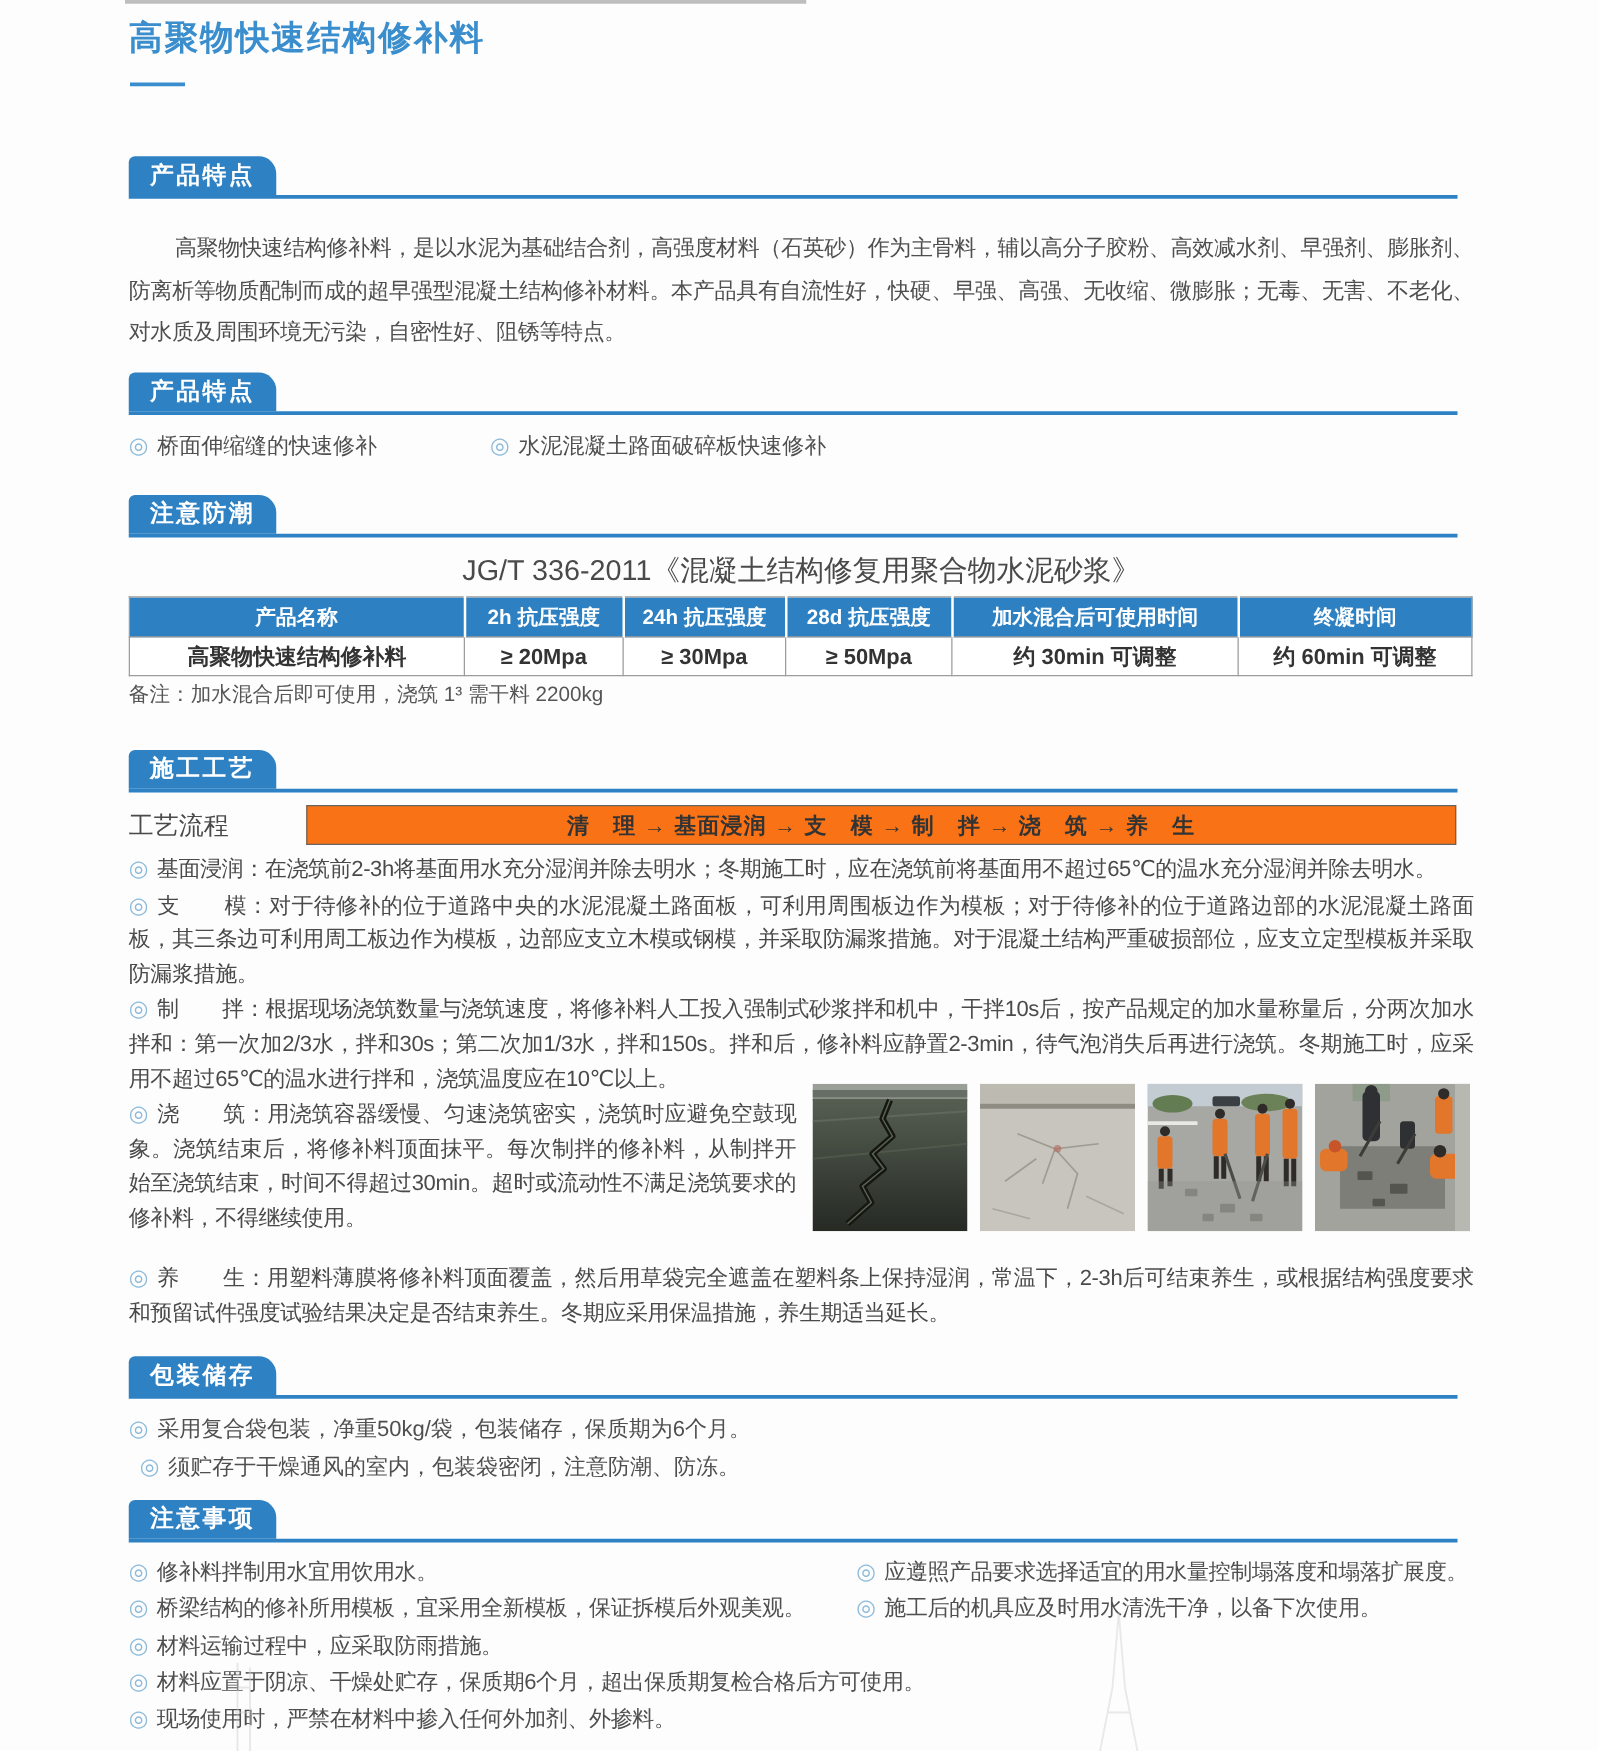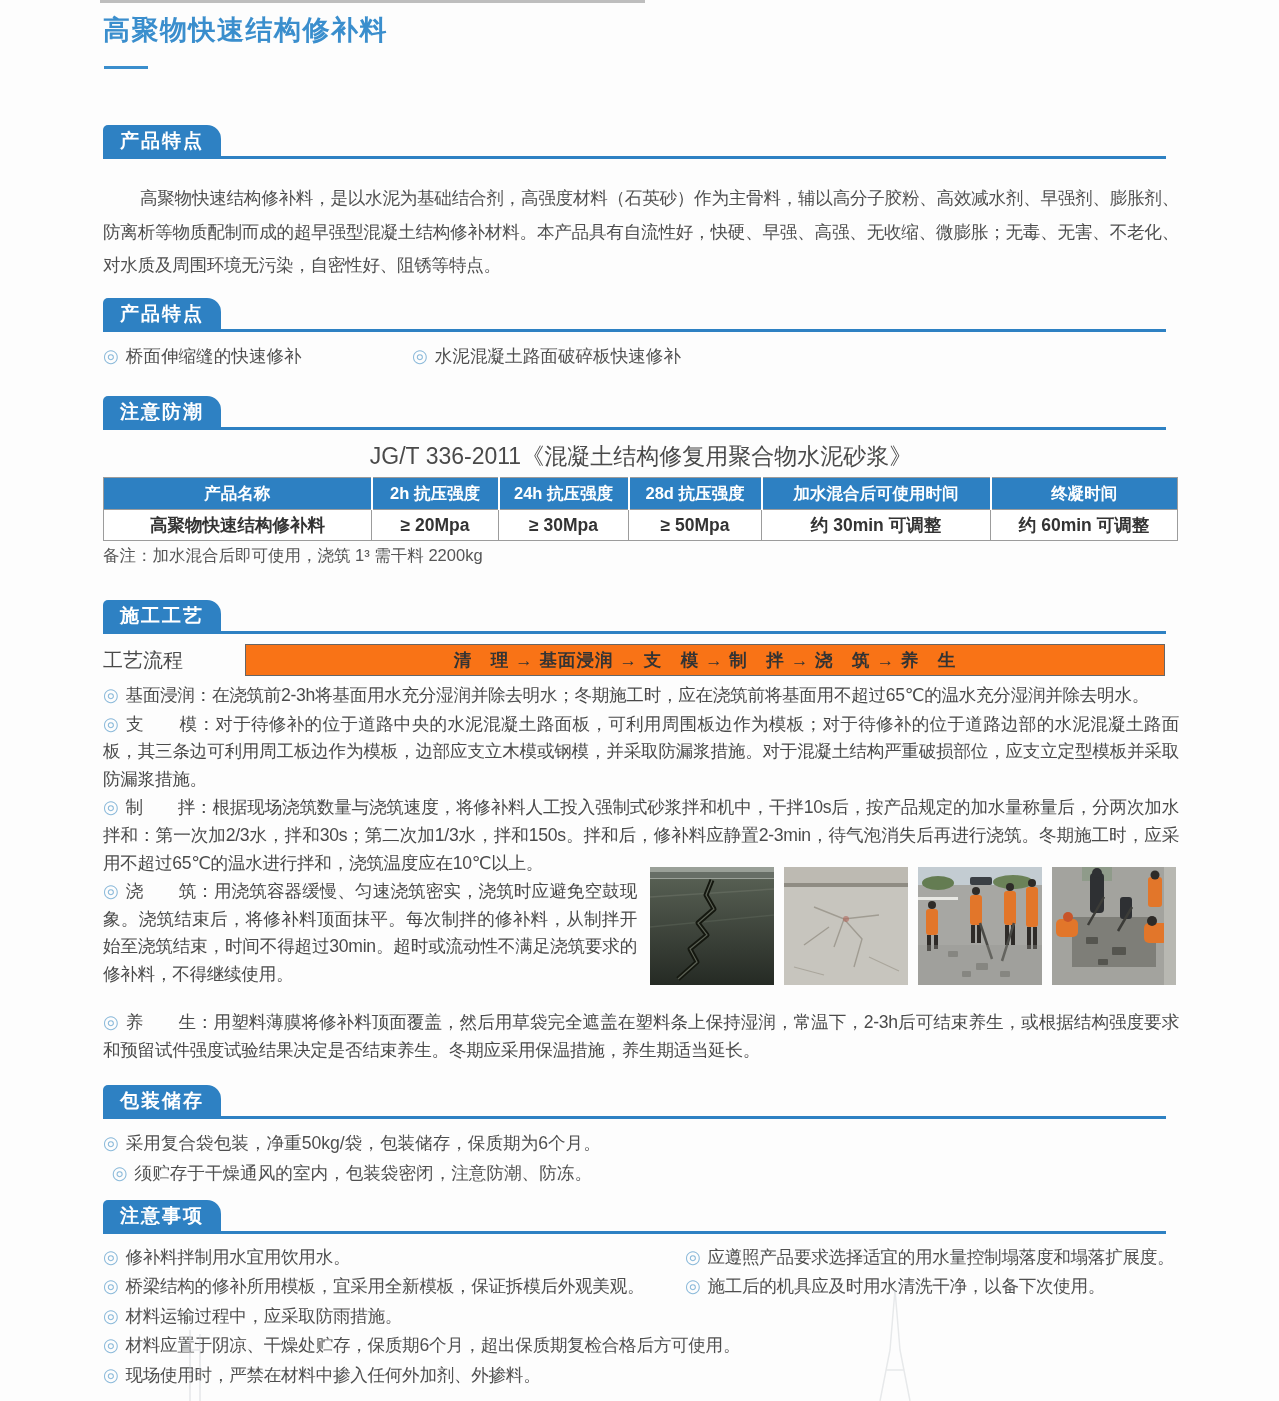--- a/index.html
+++ b/index.html
@@ -25,21 +25,21 @@
   .sec-tab{display:inline-block;min-width:78px;padding:0 17px;height:31px;line-height:32px;
            background:var(--primary);color:#fff;font-size:19px;font-weight:700;letter-spacing:2px;
            border-radius:5px 14px 0 0;}
 
   .features-body{position:absolute;left:103px;top:182px;width:1076px;margin:0;
                  font-size:17.6px;letter-spacing:-0.3px;line-height:33.5px;color:#4f4f4f;
                  text-indent:2.1em;text-align:justify;}
 
   .app-item{position:absolute;top:344px;font-size:17.6px;color:#4f4f4f;}
   .app-item.first{left:103px;}
-  .app-item.second{left:412px;text-align:right;}
+  .app-item.second{left:392px;text-align:right;}
 
   .rb{color:var(--bullet-blue);margin-right:7px;font-size:18px;}
 
   .standard{position:absolute;left:103px;top:441px;width:1076px;margin:0;text-align:center;
             font-size:23px;font-weight:500;color:#4a4a4a;}
 
   .perf-table{position:absolute;left:103px;top:477px;width:1074px;border-collapse:collapse;
               table-layout:fixed;border:1px solid #9c9c9c;}
   .perf-table th{background:#2d80c2;color:#fff;font-size:16.5px;font-weight:600;height:31px;
                  border-right:2px solid #fff;padding:0;text-align:center;margin-left:31px;}

